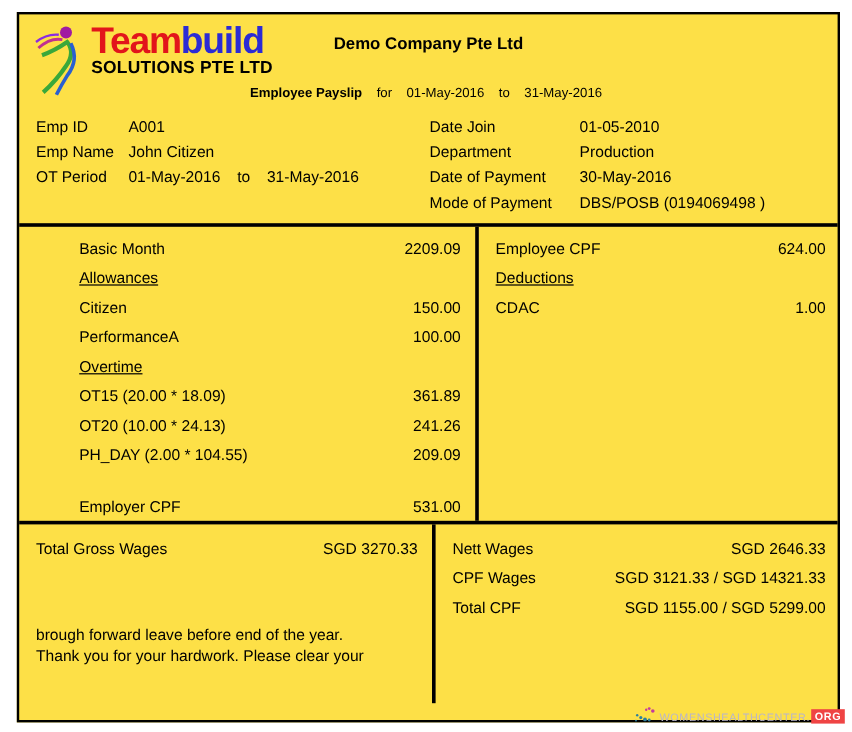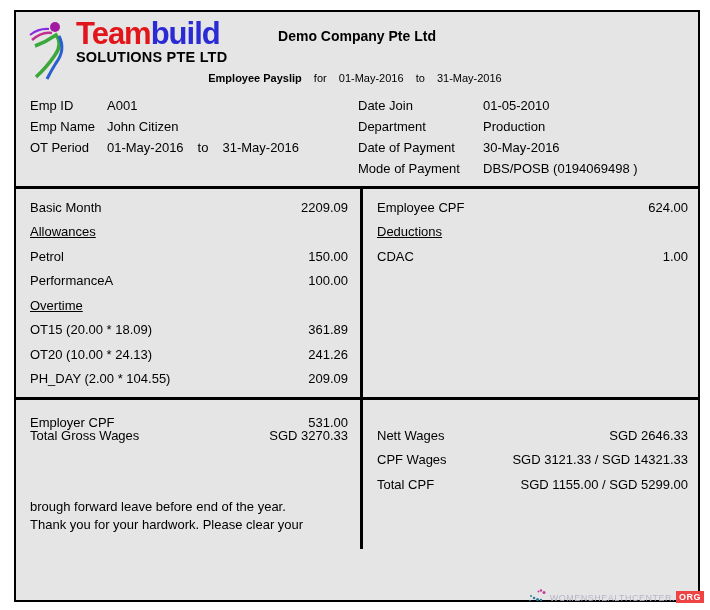--- a/index.html
+++ b/index.html
@@ -2,21 +2,21 @@
 <html><head>
 <meta charset="utf-8">
 <style>
   html,body{margin:0;padding:0;background:#fff;}
   .page{
     position:relative;width:710px;height:610px;background:#fff;
     font-family:"Liberation Sans", sans-serif;color:#000;overflow:hidden;
   }
   .doc{
     position:absolute;left:14px;top:10px;width:682px;height:588px;
-    border:2px solid #000;background:#e5e5e5;
+    border:2px solid #000;background:#fde047;
   }
   
   .header{position:relative;height:78px;}
   .logo{position:absolute;left:10px;top:6px;display:flex;align-items:flex-start;}
   .logo svg{display:block;}
   .logo-text{margin-left:2px;line-height:1;}
   .logo-word{font-size:31px;font-weight:bold;letter-spacing:-1px;line-height:1;}
   .lw-red{color:#e2151b;}
   .lw-blue{color:#2b2bd5;}
   .logo-sub{font-size:14.5px;font-weight:bold;color:#000;letter-spacing:0.2px;margin-top:1px;}
@@ -29,25 +29,25 @@
   
   .info{position:relative;height:96px;padding-top:5px;box-sizing:border-box;}
   .info-left{position:absolute;left:14px;top:5px;}
   .info-right{position:absolute;left:342px;top:5px;}
   .irow{height:21px;display:flex;align-items:center;font-size:13px;}
   .info-left .ilbl{width:77px;}
   .info-right .ilbl{width:125px;}
   .ival{white-space:pre;}
   .ival .to-sep{margin:0 14px;}
   
-  .main{display:flex;height:211px;border-top:3px solid #000;box-sizing:border-box;}
+  .main{display:flex;height:248px;border-top:3px solid #000;box-sizing:border-box;padding-left:36px;}
   .bottom{display:flex;height:152px;border-top:3px solid #000;box-sizing:border-box;}
   .cell-l{width:344px;box-sizing:border-box;padding:6px 12px 0 14px;}
   .cell-r{flex:1;border-left:3px solid #000;box-sizing:border-box;padding:6px 10px 0 14px;}
-  .bottom .cell-l,.bottom .cell-r{padding-top:23px;}
+  .bottom .cell-l,.bottom .cell-r{padding-top:8px;}
   .mrow{height:24.5px;display:flex;align-items:center;justify-content:space-between;font-size:13px;}
   .mrow .lbl{white-space:pre;}
   .mrow .amt{text-align:center;white-space:pre;}
   .u{text-decoration:underline;}
   .spacer{height:19px;}
   .message{margin-top:50px;font-size:13px;line-height:1.4;}
   
   .watermark{
     position:absolute;right:6px;bottom:7px;display:flex;align-items:flex-end;
     font-size:9px;letter-spacing:0.5px;
@@ -126,21 +126,21 @@
       <div class="cell-l">
         <div class="mrow">
           <span class="lbl">Basic Month</span>
           <span class="amt">2209.09</span>
         </div>
         <div class="mrow">
           <span class="lbl u">Allowances</span>
           <span class="amt"></span>
         </div>
         <div class="mrow">
-          <span class="lbl">Petrol</span>
+          <span class="lbl">Citizen</span>
           <span class="amt">150.00</span>
         </div>
         <div class="mrow">
           <span class="lbl">PerformanceA</span>
           <span class="amt">100.00</span>
         </div>
         <div class="mrow">
           <span class="lbl u">Overtime</span>
           <span class="amt"></span>
         </div>

